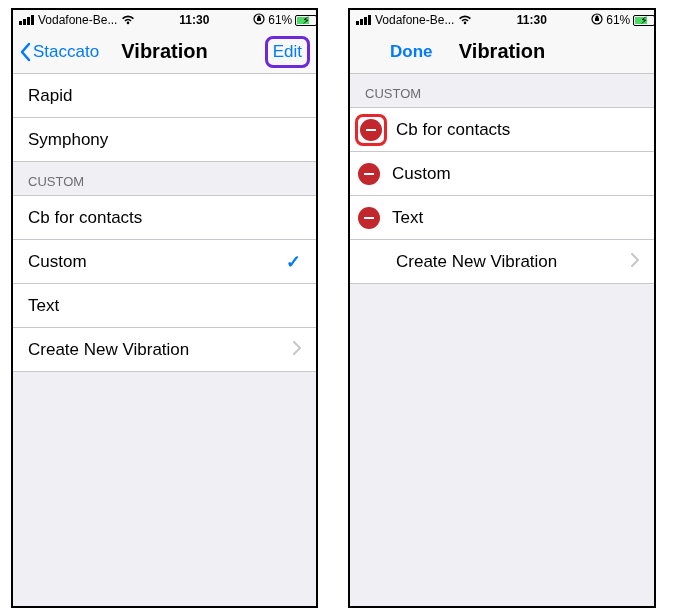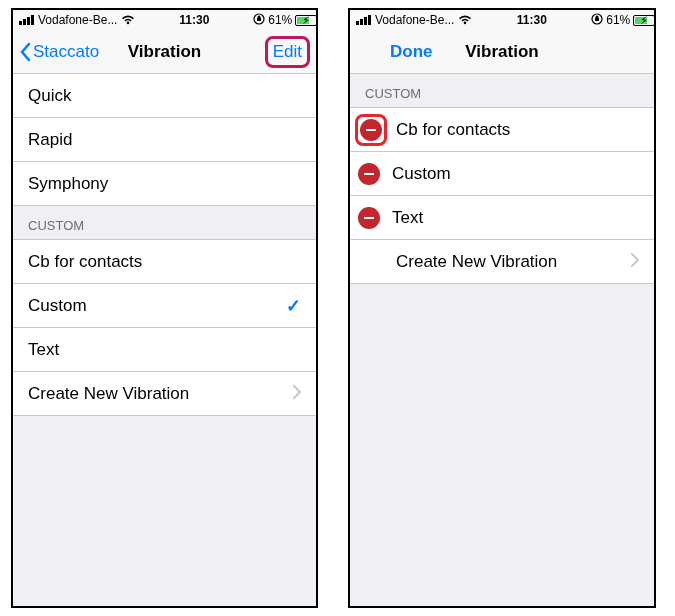--- a/index.html
+++ b/index.html
@@ -62,29 +62,29 @@
     align-items: center;
     position: relative;
     padding: 0 6px;
   }
   .nav-back {
     display: flex; align-items: center; color: #007aff; font-size: 17px;
   }
   .nav-back svg { margin-right: 2px; }
   .nav-title {
     position: absolute; left: 0; right: 0; text-align: center;
-    font-size: 17px; font-weight: 600; color: #000; pointer-events: none;
+    font-size: 20px; font-weight: 600; color: #000; pointer-events: none;
   }
   .nav-right {
     margin-left: auto; color: #007aff; font-size: 17px;
     padding: 2px 6px;
   }
   .nav-right.done { font-weight: 700; margin-left: 28px; }
   .highlight-box {
-    border: 3px solid #be185d; border-radius: 8px; padding: 3px 5px;
+    border: 3px solid #6d28d9; border-radius: 8px; padding: 3px 5px;
   }
 
   
   .list {
     background: #fff;
   }
   .row {
     min-height: 44px;
     padding: 0 15px;
     display: flex;
@@ -171,23 +171,20 @@
       <span>Staccato</span>
     </div>
     <div class="nav-title">Vibration</div>
     <div class="nav-right highlight-box">
       <span>Edit</span>
     </div>
   </div>
 
   <div class="list">
     <div class="row">
-        <span class="label">Quick</span>
-      </div>
-    <div class="row">
         <span class="label">Rapid</span>
       </div>
     <div class="row">
         <span class="label">Symphony</span>
       </div>
   </div>
 
   <div class="section-header">Custom</div>
 
   <div class="list">

